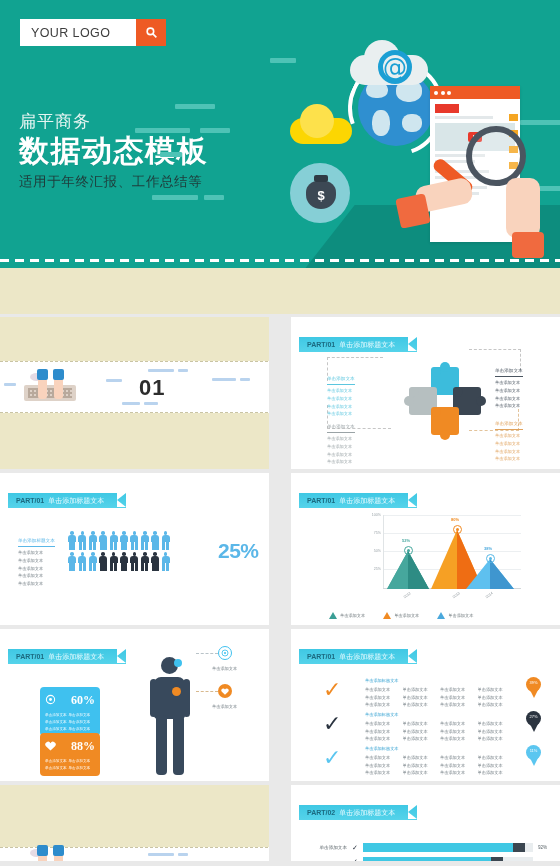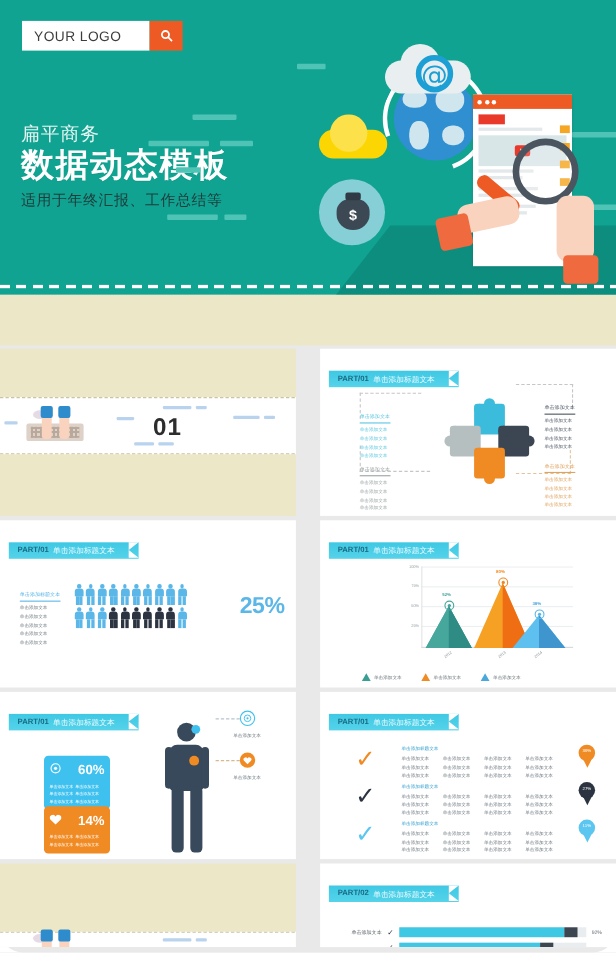--- a/index.html
+++ b/index.html
@@ -2,21 +2,21 @@
 <html><head>
 <meta charset="utf-8">
 <style>
   * { box-sizing: border-box; margin:0; padding:0; }
   body {
     width:560px; height:866px;
     background:#ffffff;
     font-family:"Liberation Sans","DejaVu Sans",sans-serif;
     overflow:hidden;
   }
-  .page { position:relative; width:560px; height:866px; background:#e9e9e9;border-radius:21px; }
+  .page { position:relative; width:560px; height:866px; background:#e9e9e9; }
 
   
   .hero { position:relative; width:560px; height:268px; background:#11a391; overflow:hidden; }
   .hero-shadow {
     position:absolute; left:300px; top:205px; width:260px; height:70px;
     background:#0d8d7e; transform:skewX(-38deg); transform-origin:bottom left;
   }
   .hero-dash {
     position:absolute; left:0; bottom:6px; width:560px; height:3px;
     background:repeating-linear-gradient(to right,#ffffff 0 9px,transparent 9px 15px);
@@ -188,21 +188,21 @@
 
   
   .human { position:absolute; left:150px; top:28px; width:40px; height:118px; }
   .h-head { position:absolute; left:11px; top:0; width:17px; height:17px; border-radius:50%; background:#38495c; }
   .h-torso { position:absolute; left:4px; top:20px; width:31px; height:42px; border-radius:7px 7px 4px 4px; background:#38495c; }
   .h-armL,.h-armR { position:absolute; top:22px; width:7px; height:38px; border-radius:4px; background:#38495c; }
   .h-armL { left:0; } .h-armR { right:0; }
   .h-legL,.h-legR { position:absolute; top:58px; width:11px; height:60px; border-radius:4px; background:#38495c; }
   .h-legL { left:6px; } .h-legR { right:6px; }
   .badge-circ { position:absolute; width:14px; height:14px; border-radius:50%; display:flex; align-items:center; justify-content:center; color:#fff; font-size:7px; }
-  .info-card { position:absolute; left:40px; width:60px; border-radius:4px; color:#fff; padding:4px 5px; }
+  .info-card { position:absolute; left:40px; width:60px; border-radius:4px; color:#fff; padding:4px 5px;font-family:Liberation Serif, serif; }
   .ic-top { display:flex; align-items:center; justify-content:space-between; }
   .ic-pct { font-size:12px; font-weight:bold; }
   .ic-lines { margin-top:3px; font-size:3.6px; line-height:1.9; }
   .ic-lines span { display:inline-block; width:47%; }
 
   
   .ck-row { position:absolute; left:32px; width:230px; height:30px; }
   .ck-mark { position:absolute; left:0; top:2px; font-size:22px; font-weight:bold; line-height:1; }
   .ck-body { position:absolute; left:42px; top:0; font-size:4.2px; line-height:1.85; width:150px; }
   .ck-head { color:#2f9fd0; display:block; margin-bottom:1px; }
@@ -621,21 +621,21 @@
           </div>
         </div>
 
         <div class="info-card" style="top:104px;background:#f08a23;">
           <div class="ic-top">
             <span>
               <svg width="11" height="10" viewBox="0 0 24 22" fill="#fff">
                   <path d="M12 21 2 11.5a6 6 0 1 1 10-6.5 6 6 0 1 1 10 6.5z"></path>
                 </svg>
             </span>
-            <span class="ic-pct">14%</span>
+            <span class="ic-pct">88%</span>
           </div>
           <div class="ic-lines">
             <span>单击添加文本</span><span>单击添加文本</span>
             <span>单击添加文本</span><span>单击添加文本</span>
           </div>
         </div>
 
         <div class="human">
           <div class="h-head"></div>
             <div class="h-torso"></div>

